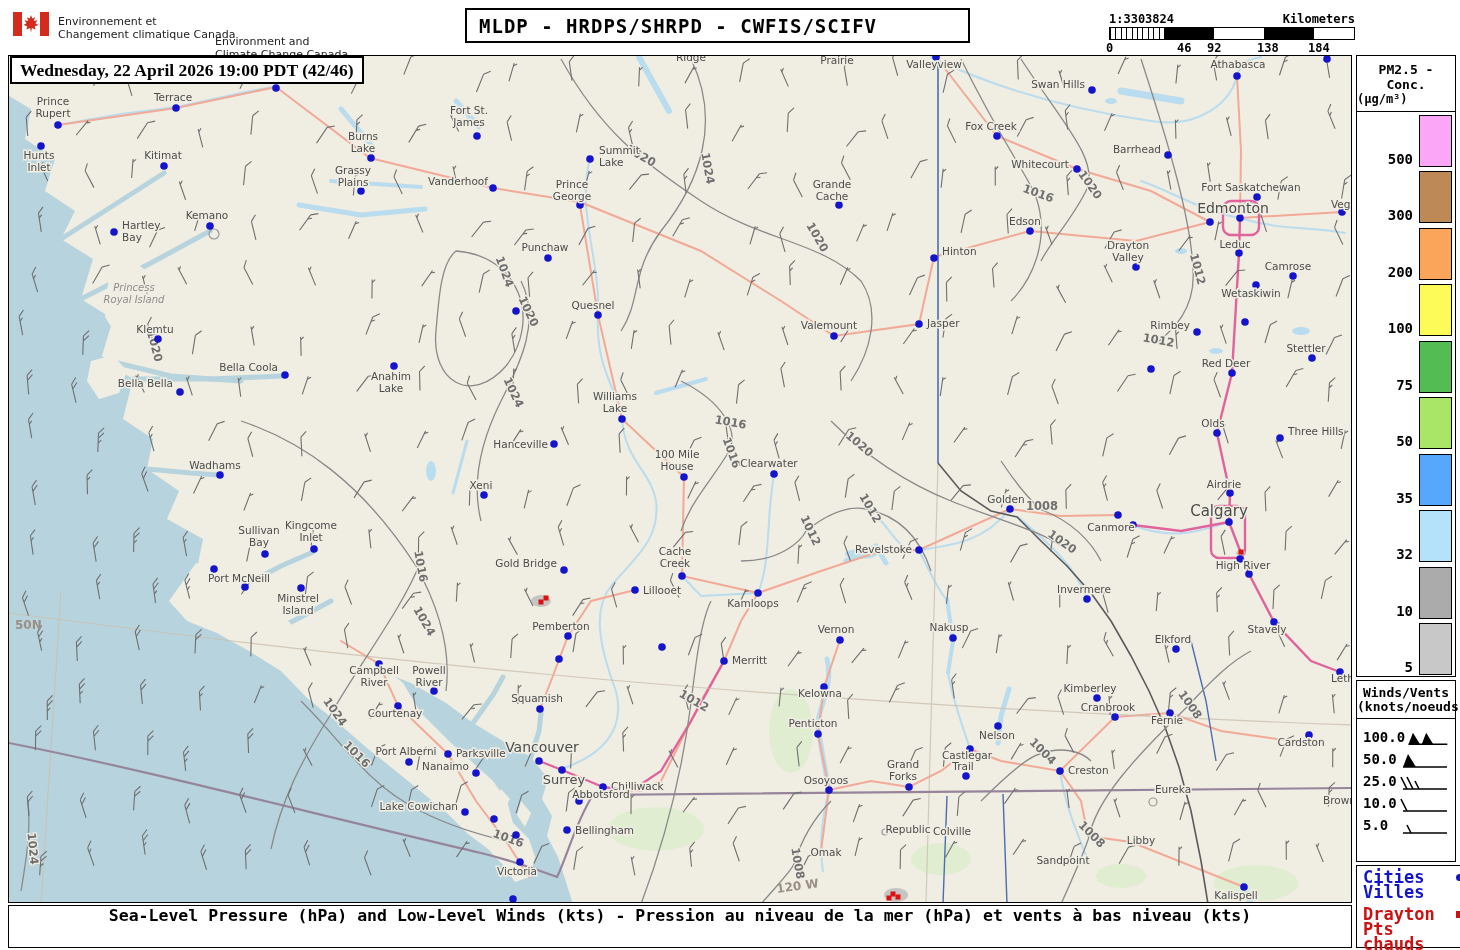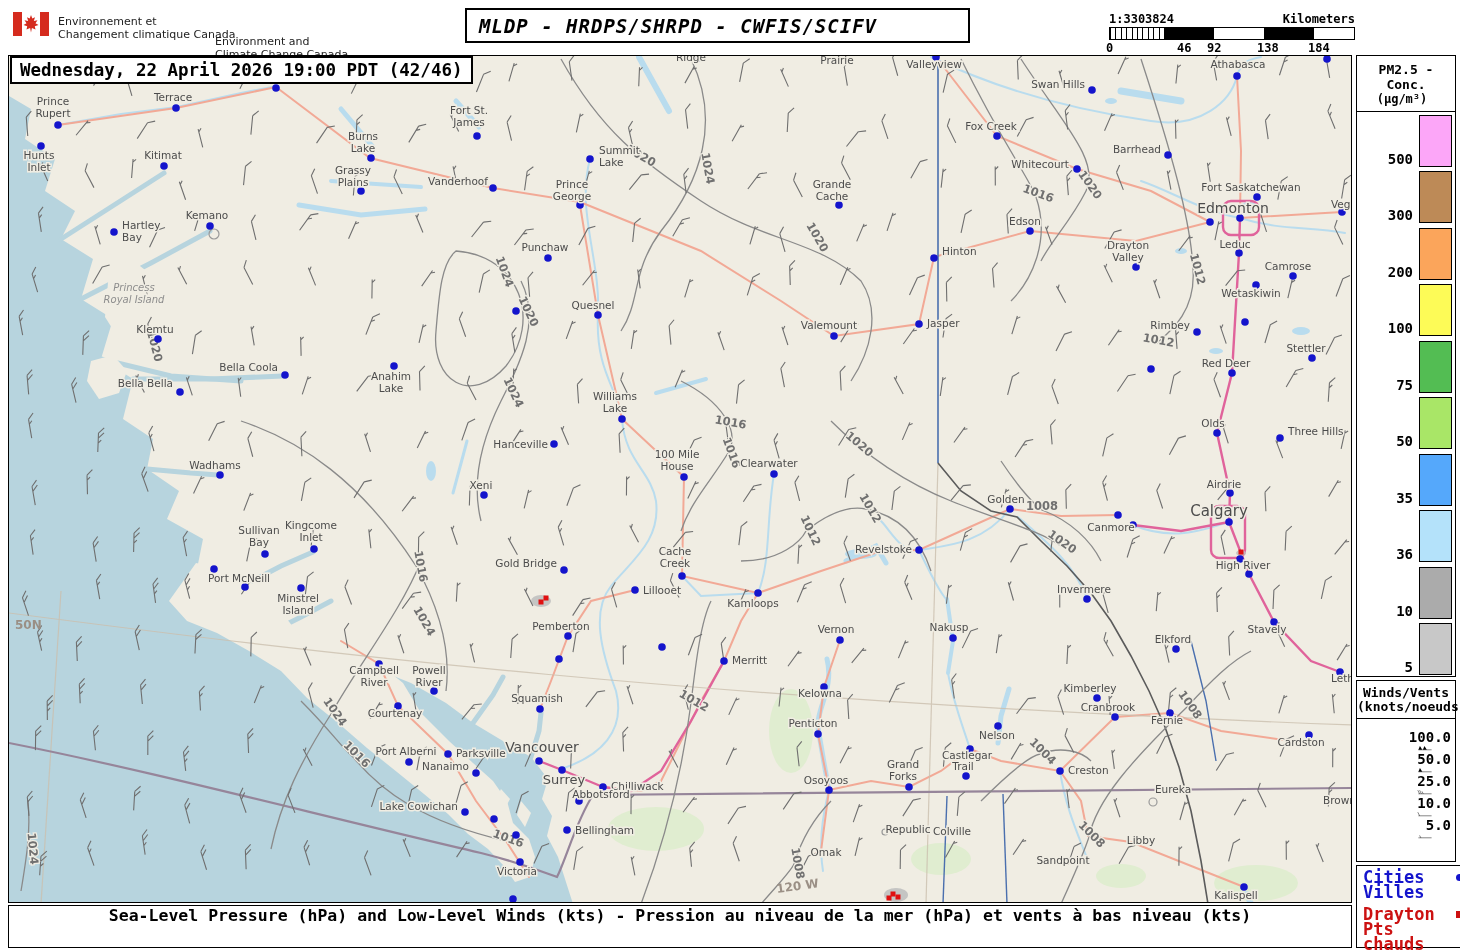--- a/index.html
+++ b/index.html
@@ -5,49 +5,49 @@
   html,body{margin:0;padding:0;}
   body{width:1460px;height:950px;position:relative;background:#ffffff;font-family:"DejaVu Sans",sans-serif;overflow:hidden;}
   .mono{font-family:"DejaVu Sans Mono",monospace;font-weight:bold;}
   .box{position:absolute;background:#fff;border:1px solid #000;box-sizing:border-box;}
   
   #flag{position:absolute;left:13px;top:12px;width:36px;height:24px;}
   .orgcol{position:absolute;top:15px;font-size:11px;color:#222;line-height:13px;}
   #org-fr{left:58px;}
   #org-en{left:215px;margin-top:20px;}
   #title-box{left:465px;top:8px;width:505px;height:35px;display:flex;align-items:center;border:2px solid #000;}
-  #title-box span{font-size:19px;letter-spacing:1px;padding-left:12px;white-space:nowrap;font-style:italic;}
+  #title-box span{font-size:19px;letter-spacing:1px;padding-left:12px;white-space:nowrap;}
   
   #scalebar{position:absolute;left:1109px;top:12px;width:246px;}
   #scalebar .row1{display:flex;justify-content:space-between;font-size:12px;}
   #bar{position:relative;height:11px;border:1px solid #000;margin-top:1px;display:flex;}
   #bar .seg{height:100%;}
   #bar .hatch{width:54px;background:repeating-linear-gradient(90deg,#000 0,#000 1px,#fff 1px,#fff 5.4px);}
   #bar .b{background:#000;width:50px;}
   #bar .w{background:#fff;width:50px;}
   #bar .w:last-child{flex:1;}
   #ticks{position:relative;height:14px;font-size:12px;}
   #ticks span{position:absolute;top:1px;}
   
   #map{left:8px;top:55px;width:1344px;height:848px;padding:0;overflow:hidden;}
   #map svg{display:block;}
   #datetime-box{left:10px;top:56px;height:28px;display:flex;align-items:center;border:2px solid #000;z-index:6;padding:0 8px;}
-  #datetime-box span{font-size:17.5px;white-space:nowrap;}
+  #datetime-box span{font-size:17.5px;white-space:nowrap;font-family:Liberation Serif, serif;}
   
   #conc-panel{left:1356px;top:55px;width:100px;height:622px;}
   #conc-title{font-size:13px;text-align:center;margin-top:6px;}
-  #conc-units{font-size:12px;text-align:center;padding-right:8px;}
+  #conc-units{font-size:12px;text-align:left;padding-right:8px;}
   #conc-hr{border-top:1px solid #000;margin:5px 0 0 0;}
   .lvl-row{position:relative;height:56.5px;}
   .lvl-swatch{position:absolute;right:3px;bottom:2px;width:33px;height:52px;border:1px solid #000;box-sizing:border-box;}
   .lvl-label{position:absolute;right:42px;bottom:2px;font-size:14px;margin-left:10px;}
   #winds-panel{left:1356px;top:680px;width:100px;height:182px;}
   #winds-title{font-size:13px;text-align:right;padding:5px 6px 0 0;line-height:14px;}
   #winds-hr{border-top:1px solid #000;margin:4px 0 10px 0;}
-  .wind-row{display:flex;align-items:flex-end;height:22px;padding:0 4px 0 6px;flex-direction:column;}
+  .wind-row{display:flex;align-items:flex-start;height:22px;padding:0 4px 0 6px;}
   .wind-row .spd{font-size:14px;flex:1;}
   #markers-panel{left:1356px;top:865px;width:114px;height:83px;padding:4px 6px;}
   #cities-group{color:#1414cc;font-size:17px;line-height:15px;position:relative;}
   #hotspots-group{color:#cc1111;font-size:17px;line-height:15px;position:relative;margin-top:7px;}
   #cities-dot{position:absolute;right:0;top:4px;width:7px;height:7px;border-radius:50%;background:#1414cc;}
   #hotspots-sq{position:absolute;right:0;top:4px;width:7px;height:7px;background:#cc1111;}
   
   #caption-box{left:8px;top:905px;width:1344px;height:43px;text-align:center;}
   #caption-box div{font-size:16.5px;line-height:20px;white-space:nowrap;}
 </style>
@@ -941,21 +941,21 @@
       </div>
       <div class="lvl-row">
         <div class="lvl-label mono">50</div>
         <div class="lvl-swatch" style="background: rgb(169, 230, 103);"></div>
       </div>
       <div class="lvl-row">
         <div class="lvl-label mono">35</div>
         <div class="lvl-swatch" style="background: rgb(85, 168, 251);"></div>
       </div>
       <div class="lvl-row">
-        <div class="lvl-label mono">36</div>
+        <div class="lvl-label mono">32</div>
         <div class="lvl-swatch" style="background: rgb(180, 226, 250);"></div>
       </div>
       <div class="lvl-row">
         <div class="lvl-label mono">10</div>
         <div class="lvl-swatch" style="background: rgb(171, 171, 171);"></div>
       </div>
       <div class="lvl-row">
         <div class="lvl-label mono">5</div>
         <div class="lvl-swatch" style="background: rgb(200, 200, 200);"></div>
       </div>

